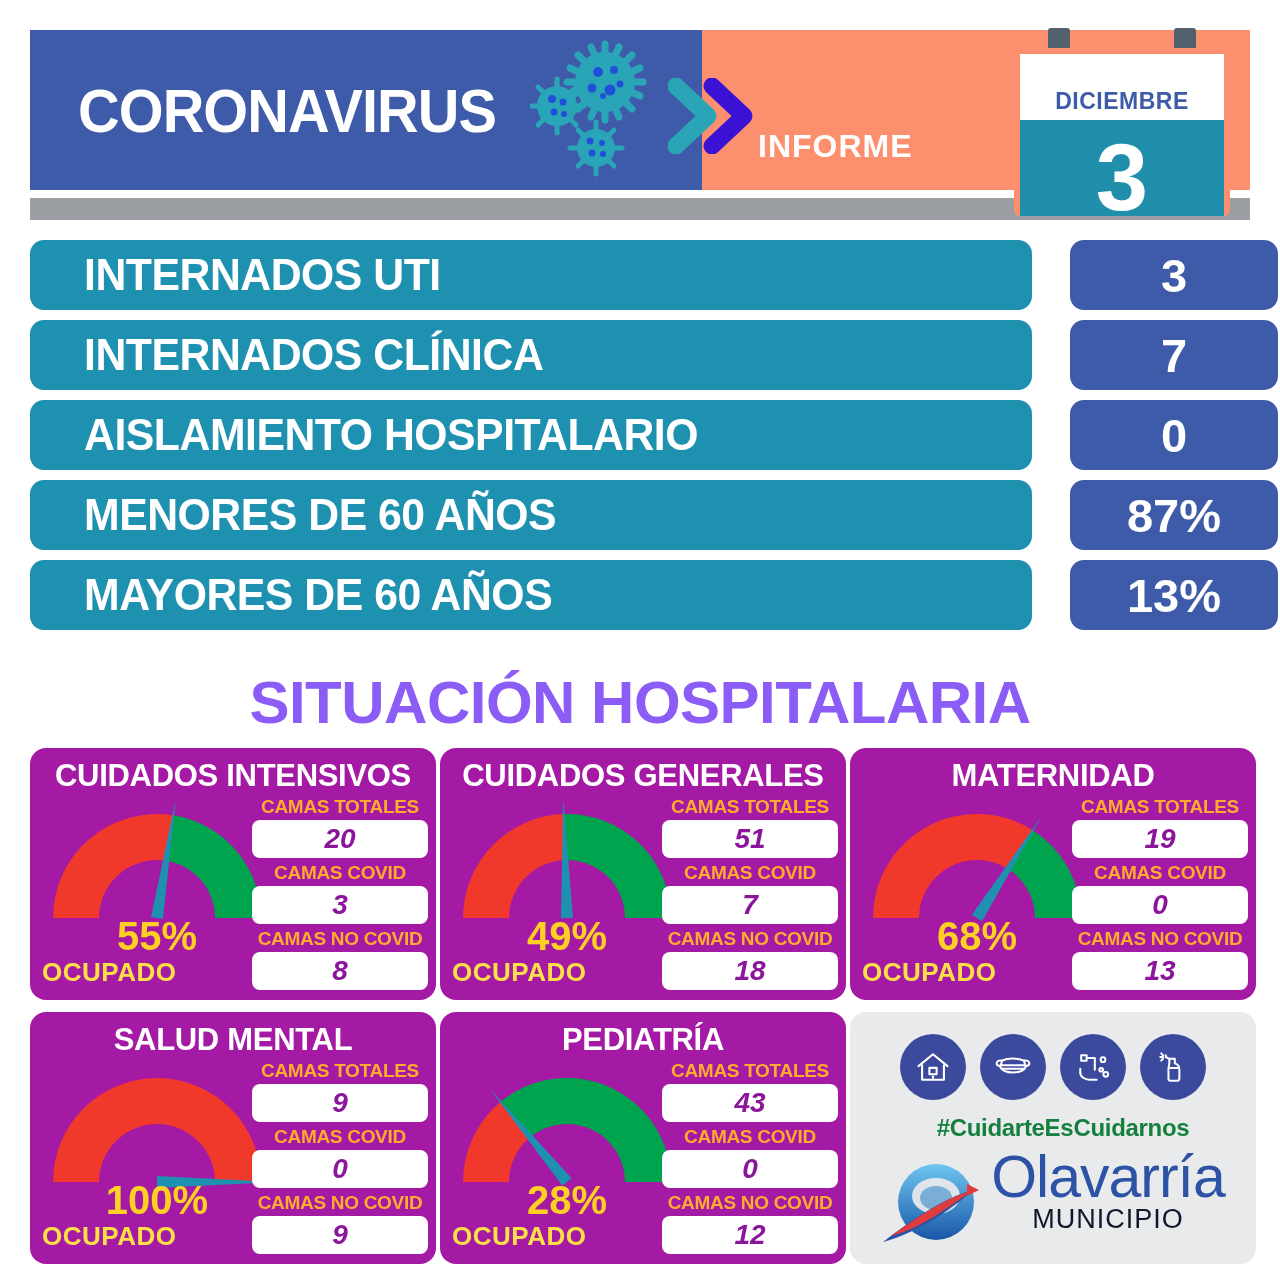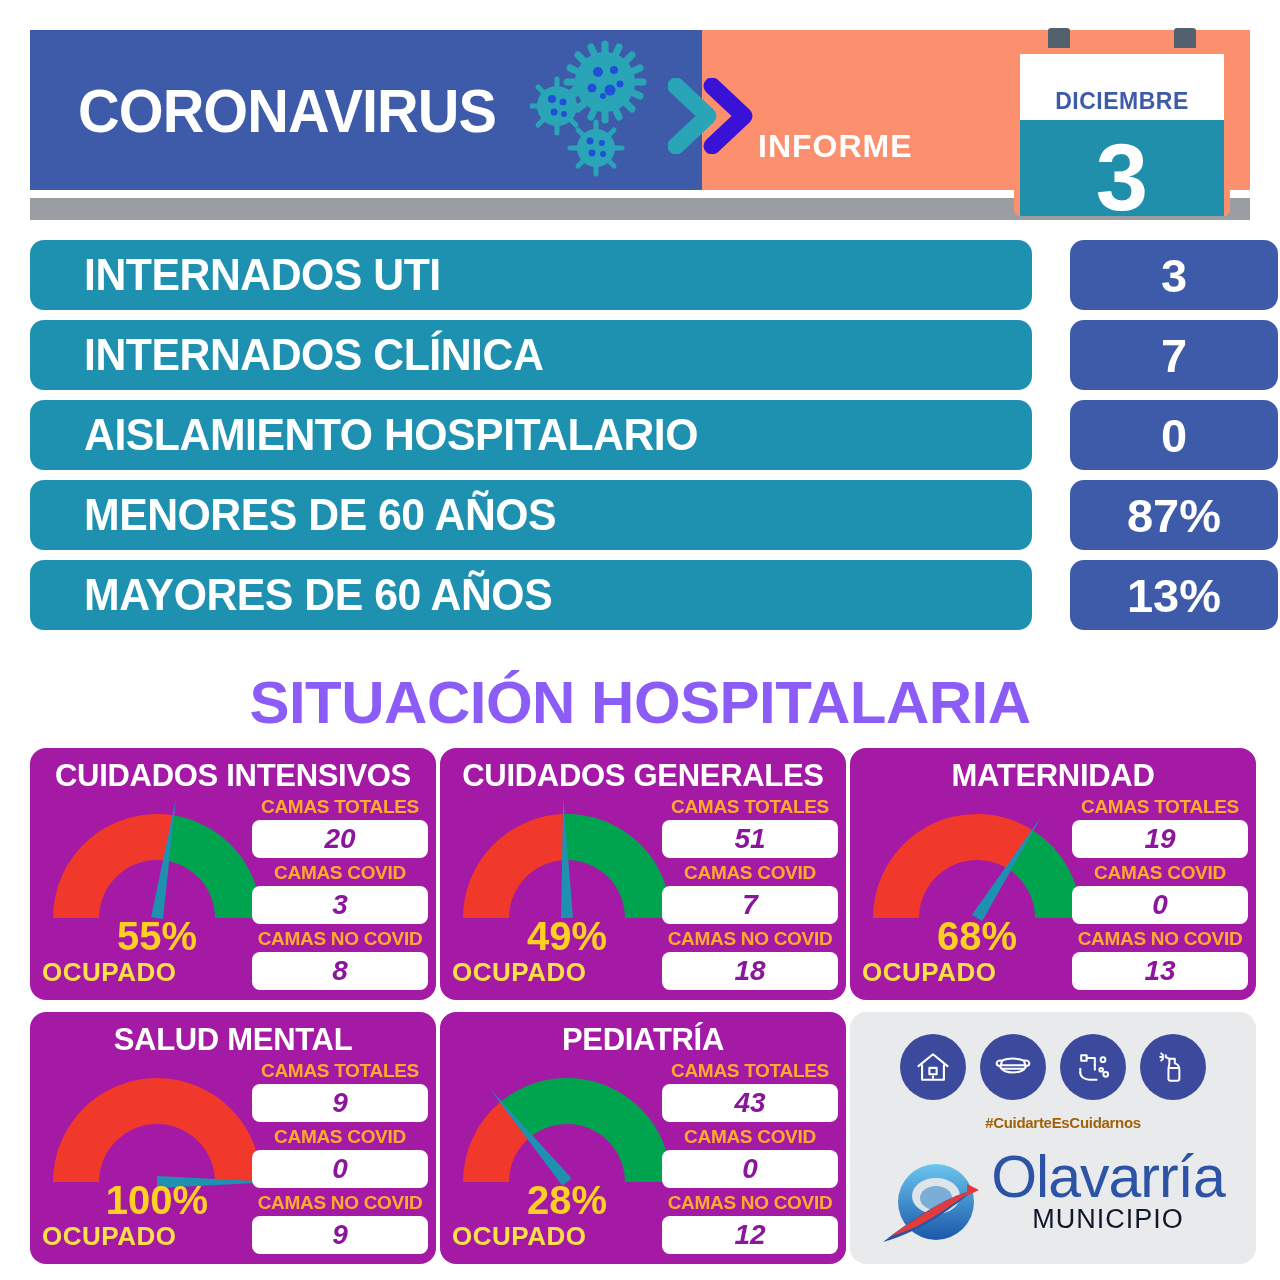--- a/index.html
+++ b/index.html
@@ -129,21 +129,21 @@
   .brand-icons {
     position:absolute; left:0; top:22px; width:100%;
     display:flex; justify-content:center; gap:14px;
   }
   .bicon {
     width:66px; height:66px; border-radius:50%; background:#3b4a9c;
     display:flex; align-items:center; justify-content:center;
   }
   .hashtag {
     position:absolute; left:0; top:102px; width:100%; text-align:center;
-    color:#a16207; font-size:15px; font-weight:bold; letter-spacing:-0.3px;padding-left:20px;
+    color:#15803d; font-size:24px; font-weight:bold; letter-spacing:-0.3px;padding-left:20px;
   }
   .logo-row {
     position:absolute; left:0; top:134px; width:100%; height:110px;
     display:flex; align-items:flex-start; justify-content:center;
   }
   .logo-mark { width:108px; height:100px; flex:none; margin-top:4px; }
   .logo-text { margin-left:2px; }
   .logo-name { color:#2c53a5; font-size:59px; font-weight:400; line-height:62px; letter-spacing:-1px; }
   .logo-sub { color:#0f172a; font-size:27px; font-weight:400; letter-spacing:1px; text-align:center; margin-top:-4px; }
 </style>

